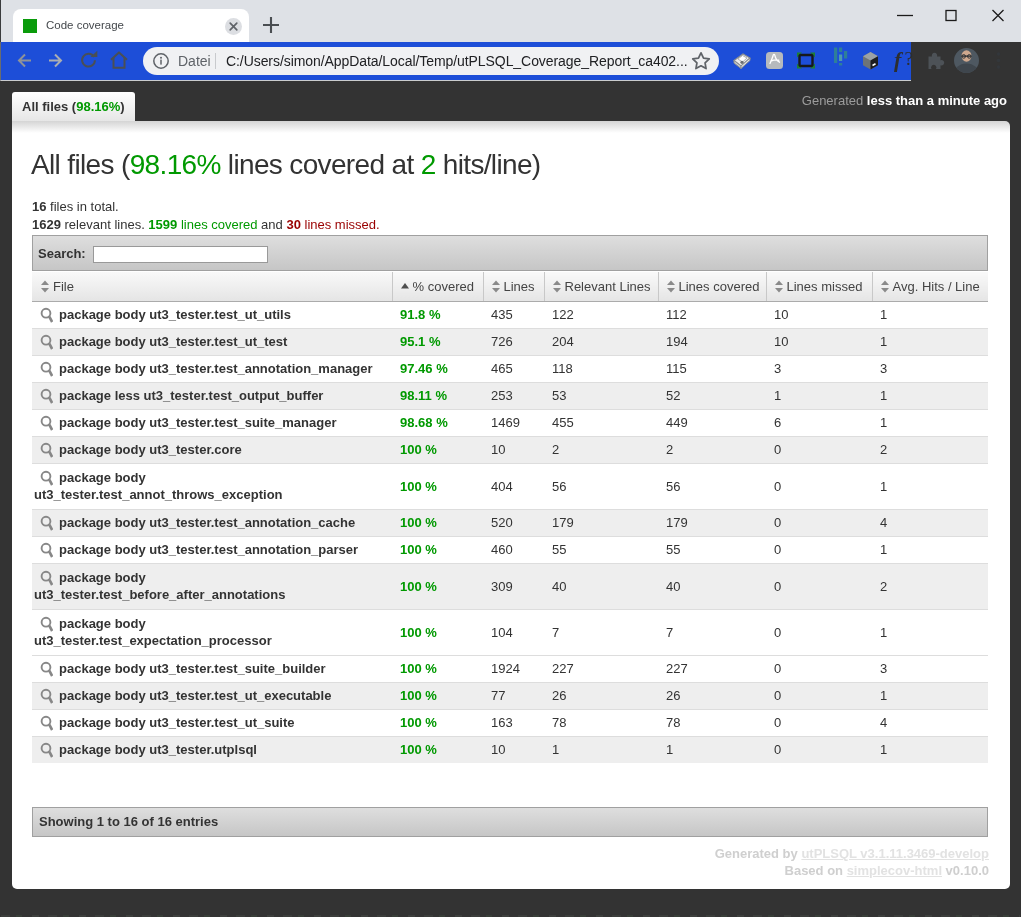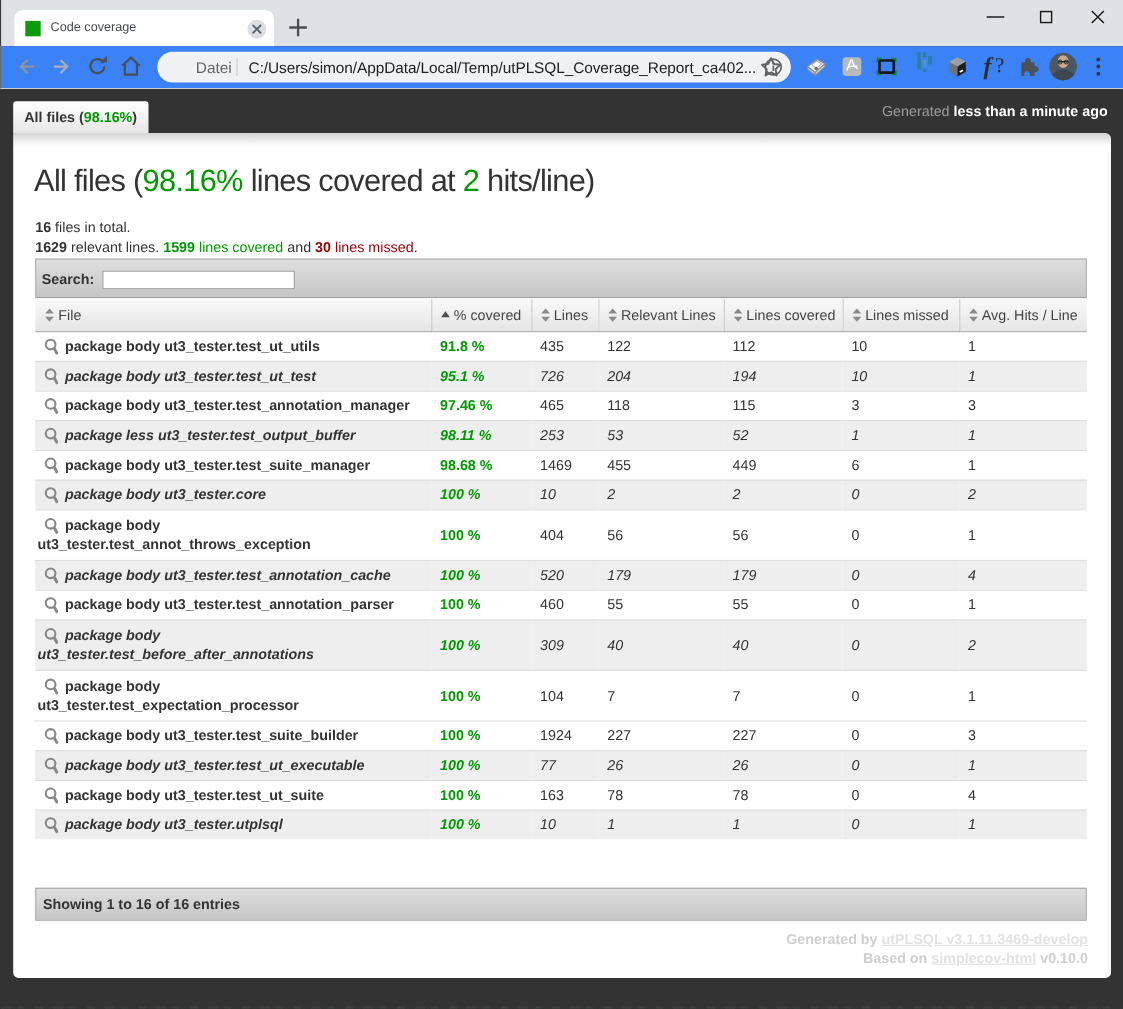--- a/index.html
+++ b/index.html
@@ -7,21 +7,21 @@
 body { font-family:"Liberation Sans", sans-serif; background:#333; }
 #win { position:absolute; left:0; top:0; width:1021px; height:917px; }
 
 #tabstrip { position:absolute; left:0; top:0; width:1021px; height:42px; background:#dee1e6; border-left:1px solid #393b3d; }
 #tab { position:absolute; left:12px; top:9px; width:236px; height:33px; background:#fff; border-radius:8px 8px 0 0; }
 #favicon { position:absolute; left:10px; top:10px; width:14px; height:14px; background:#0a9b0b; }
 #tabtitle { position:absolute; left:33px; top:0; height:33px; line-height:33px; font-size:11.5px; color:#45494d; }
 #tabclose { position:absolute; left:212px; top:9px; width:17px; height:17px; border-radius:50%; background:#dcdee2; }
 #newtab { position:absolute; left:256px; top:11px; }
 #wincontrols { position:absolute; right:0; top:0; }
-#toolbar { position:absolute; left:0; top:42px; width:1021px; height:39px; background:#3b82f6; border-left:1px solid #6a6c6e; border-bottom:1px solid #caccce;text-align:right; }
+#toolbar { position:absolute; left:0; top:42px; width:911px; height:39px; background:#1d4ed8; border-left:1px solid #6a6c6e; border-bottom:1px solid #caccce; }
 #navicons { position:absolute; left:0; top:0; }
 #omnibox { position:absolute; left:142px; top:5px; width:576px; height:28px; background:#f0f1f3; border-radius:14px; }
 #datei { position:absolute; left:35px; top:0; height:28px; line-height:28px; font-size:14px; color:#5f6368; }
 #omnisep { position:absolute; left:72px; top:6px; width:1px; height:16px; background:#c8cacd; }
 #urltext { position:absolute; left:83px; top:0; height:28px; line-height:28px; font-size:14px; color:#202124; letter-spacing:-0.07px; }
 #exticons { position:absolute; left:709px; top:0; }
 
 #page { position:absolute; left:1px; top:81px; width:1019px; height:836px; background:#333; }
 #timestamp { position:absolute; right:13px; top:12px; font-size:13px; color:#9c9c9c; }
 #timestamp b { color:#fff; }
@@ -35,21 +35,21 @@
 #searchbar { top:114px; height:36px; }
 #searchbar label { position:absolute; left:5px; top:0; line-height:36px; font-size:13px; font-weight:bold; color:#333; }
 #searchbar input { position:absolute; left:60px; top:10px; width:175px; height:17px; border:1px solid #999; background:#fff; outline:none; }
 #infobar { top:686px; height:30px; }
 #infobar span { position:absolute; left:6px; top:0; line-height:28px; font-size:13px; font-weight:bold; color:#333; }
 #tbl { position:absolute; left:20px; top:151px; width:956px; border-collapse:collapse; table-layout:fixed; font-size:13px; color:#333; }
 #tbl th { height:29px; background:linear-gradient(#f9f9f9, #e5e5e5); border-bottom:1px solid #ababab; border-right:1px solid #c8c8c8; font-weight:normal; text-align:left; color:#444; padding:0 0 0 8px; white-space:nowrap; overflow:hidden; }
 #tbl th.last { border-right:none; }
 #tbl td { height:27px; border-top:1px solid #ddd; padding:0 4px 0 8px; vertical-align:middle; line-height:17px; }
 #tbl tr.d2 td { height:46px; }
-#tbl tr.odd td { background:#eee;font-style:italic; }
+#tbl tr.odd td { background:#eee; }
 #tbl tr.r1 td { border-top:none; }
 #tbl td.f { padding-left:2px; font-weight:bold; }
 #tbl td.pc { font-weight:bold; color:#090; }
 .mag { display:inline-block; vertical-align:-4px; margin:0 6px 0 6px; }
 .nw { white-space:nowrap; }
 #footer { position:absolute; right:21px; top:724px; text-align:right; font-size:13px; font-weight:bold; line-height:17px; color:#cfcfcf; }
 #footer a { color:#e2e2e2; text-decoration:underline; }
 #bottomdust { position:absolute; left:0; bottom:0; width:1019px; height:2px;
   background:repeating-linear-gradient(90deg,#3b3d3b 0 9px,#343434 9px 15px,#383e38 15px 21px,#333 21px 31px,#3d3f3d 31px 38px,#343434 38px 47px); }
 .sorticon { display:inline-block; vertical-align:-2px; margin-right:4px; }

